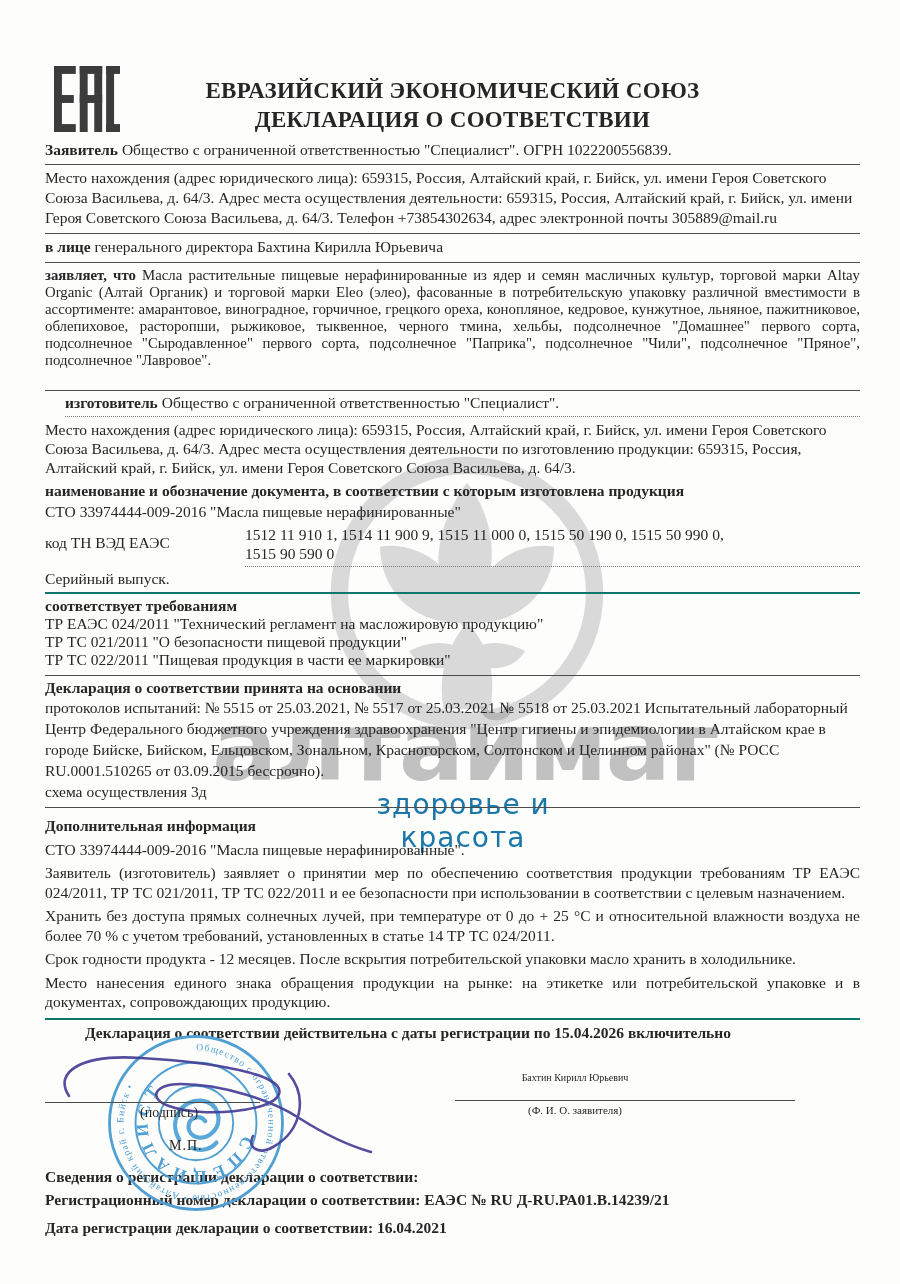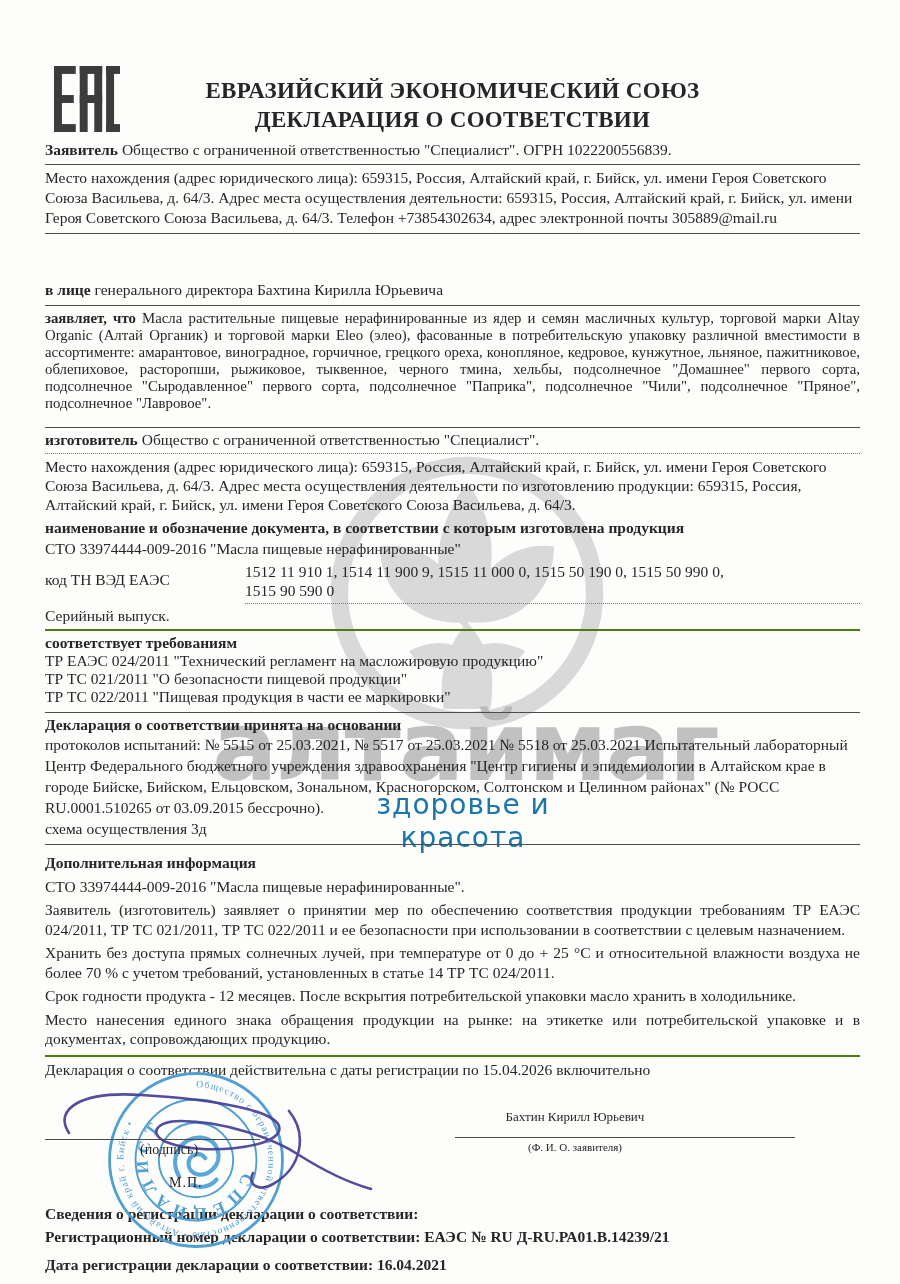--- a/index.html
+++ b/index.html
@@ -28,58 +28,58 @@
   }
   
   .doc{position:relative;z-index:2;padding:0 40px 0 45px;}
   .eac{position:absolute;left:54px;top:64px;z-index:3;}
   .hdr{padding-top:76px;text-align:center;font-weight:bold;
        font-size:23px;line-height:29px;letter-spacing:.3px;}
   p{margin:0;}
   .b{font-weight:bold;}
   .sec{font-size:15.5px;}
   .rule-b{border-bottom:1px solid #4c4c4c;}
-  .rule-heavy{border-bottom:2px solid #4d7c0f;}
-  .rule-dot{border-bottom:1px dotted #777;}
+  .rule-heavy{border-bottom:2px solid #0f766e;}
+  .rule-dot{border-bottom:1px dotted #777;margin-left:20px;}
 
   .s-applicant{margin-top:4px;padding:3px 0 5px;}
   .s-address p{line-height:20px;}
   .s-address{padding:3px 0 5px;}
-  .s-inface{padding:4px 0 6px;margin-top:43px;}
-  .s-declares{padding:4px 0 16px;}
+  .s-inface{padding:4px 0 6px;}
+  .s-declares{padding:4px 0 22px;}
   .s-declares p{font-size:14.8px;line-height:16.9px;text-align:justify;}
   .s-maker{padding:3px 0 4px;}
   .s-makeraddr{padding:4px 0 2px;}
   .s-makeraddr p{line-height:18.6px;}
   .s-docname{padding:3px 0 1px;}
   .s-sto{padding:2px 0 2px;}
   .tnved{display:flex;padding:2px 0 0;}
   .tnved-label{width:200px;padding-top:9px;}
   .tnved-codes{flex:1;line-height:19px;padding-bottom:3px;border-bottom:1px dotted #777;}
   .s-serial{padding:3px 0 4px;}
   .s-comply{padding:3px 0 6px;}
   .s-comply p{line-height:18px;}
   .s-basis{padding:3px 0 5px;}
   .s-basis .para{line-height:21px;}
   .s-basis .scheme{line-height:21px;}
   .s-add{padding:4px 0 6px;}
   .s-add p{line-height:19.5px;margin-top:4px;}
   .s-add .jst{text-align:justify;}
-  .s-valid{padding:4px 0 2px;font-weight:normal;}
+  .s-valid{padding:4px 0 2px;font-weight:bold;margin-left:40px;}
 
   
   .sig-area{position:relative;height:122px;}
   .stamp{position:absolute;left:58px;top:-14px;z-index:1;}
   .autograph{position:absolute;left:6px;top:0px;z-index:2;}
   .sig-line{position:absolute;border-top:1.3px solid #4a4a4a;height:0;z-index:3;}
   .sig-line.l{left:0;top:58px;width:215px;}
   .sig-line.r{left:410px;top:56px;width:340px;}
   .sig-cap{position:absolute;left:95px;top:61px;font-size:14px;z-index:3;}
   .mp{position:absolute;left:124px;top:94px;font-size:14px;letter-spacing:1px;z-index:3;}
-  .fio-name{position:absolute;left:410px;top:28px;width:240px;text-align:center;font-size:13px;z-index:3;}
+  .fio-name{position:absolute;left:410px;top:28px;width:240px;text-align:center;font-size:10px;z-index:3;}
   .fio-cap{position:absolute;left:410px;top:60px;width:240px;text-align:center;font-size:11px;z-index:3;}
 
   .s-reg{padding-top:2px;font-weight:bold;}
   .s-reg .num{margin-top:5px;}
   .s-reg .date{margin-top:10px;}
 </style>
 </head>
 <body>
 
 <div class="page">

